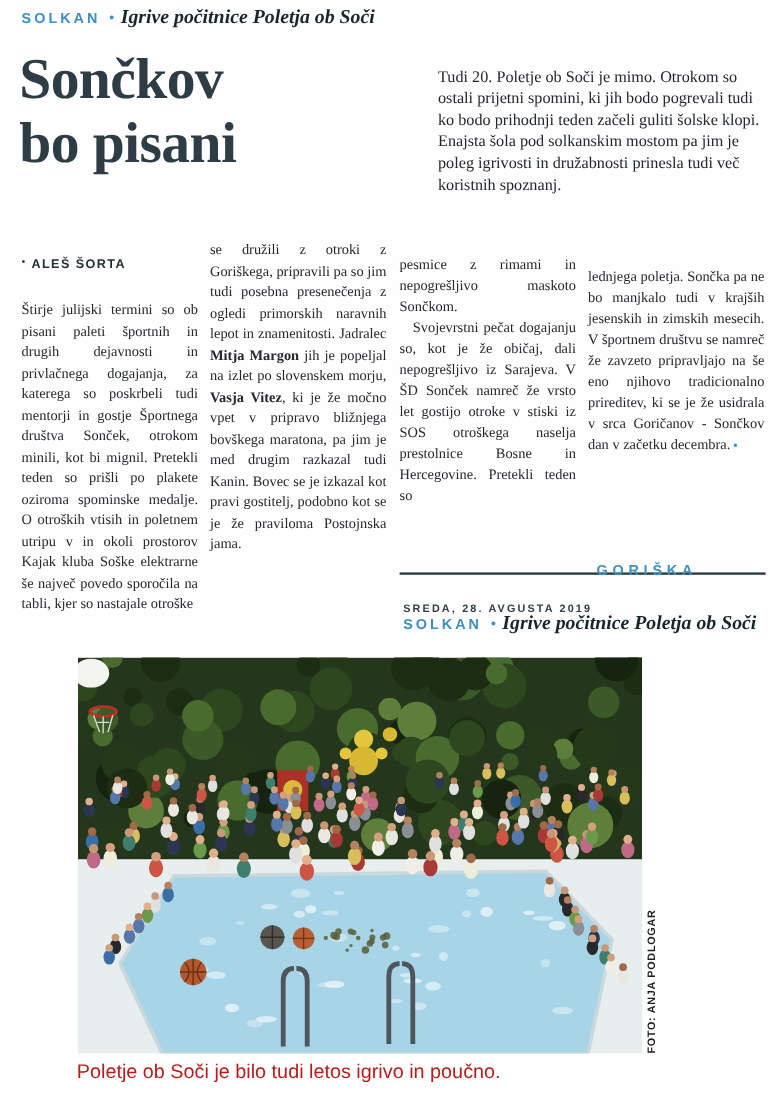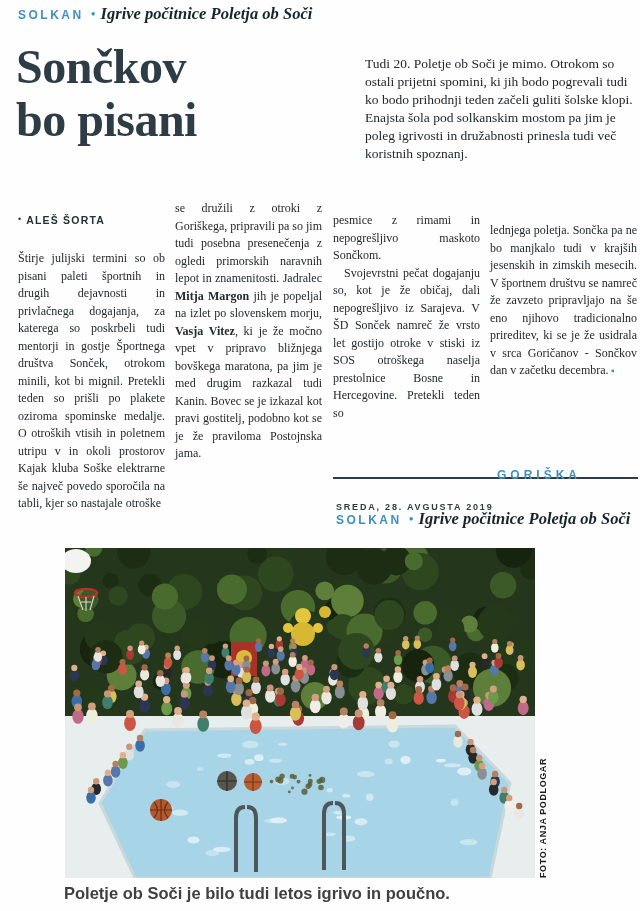--- a/index.html
+++ b/index.html
@@ -48,21 +48,21 @@
   .dsection{position:absolute;left:497px;top:468px;font-family:Liberation Sans, sans-serif;
     font-size:12px;font-weight:700;letter-spacing:4px;color:var(--accent);}
   
   .photo{position:absolute;left:65px;top:548px;width:470px;height:330px;}
   .photo svg{display:block;}
   .credit{position:absolute;left:538px;top:737px;height:141px;
     writing-mode:vertical-rl;transform:rotate(180deg);
     font-family:"Liberation Sans",sans-serif;font-size:9px;font-weight:700;
     letter-spacing:0.6px;color:#1d1d1d;}
   .caption{position:absolute;left:64px;top:884px;font-family:"Liberation Sans",sans-serif;
-    font-weight:700;font-size:16.5px;color:#404040;}
+    font-weight:400;font-size:16.5px;color:#b91c1c;}
 </style>
 </head>
 <body>
 
 <div id="page">
 
   <div class="kicker">
     <span class="ktag">SOLKAN</span><span class="ksep">•</span><span class="ktitle">Igrive počitnice Poletja ob Soči</span>
   </div>
 

